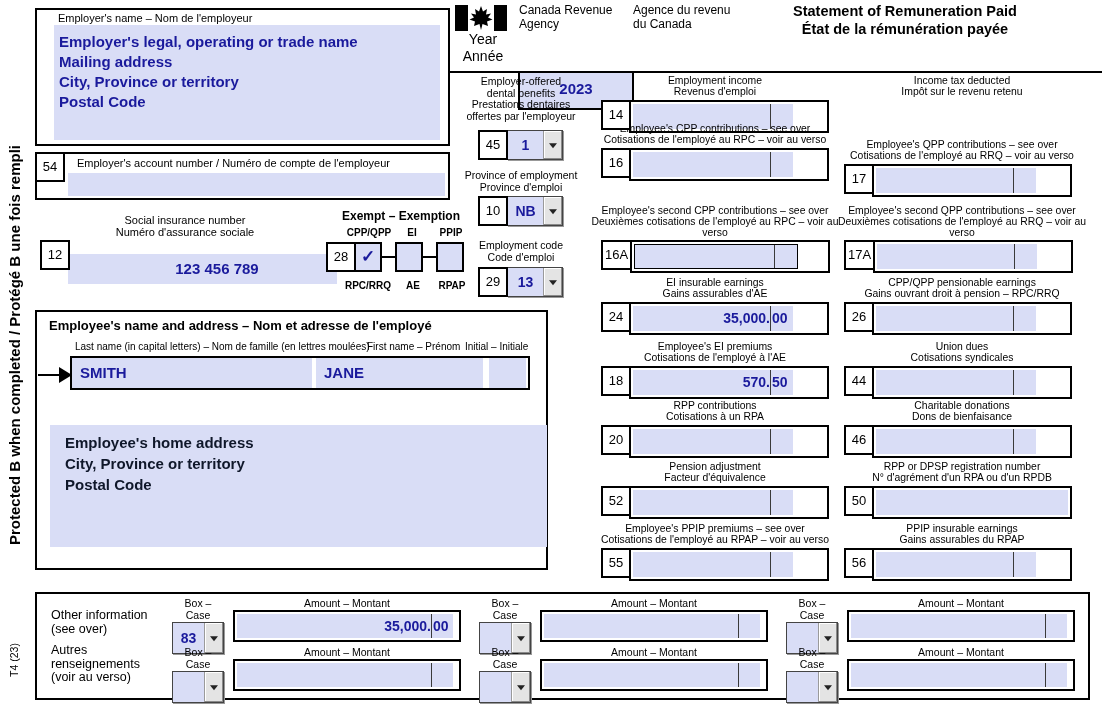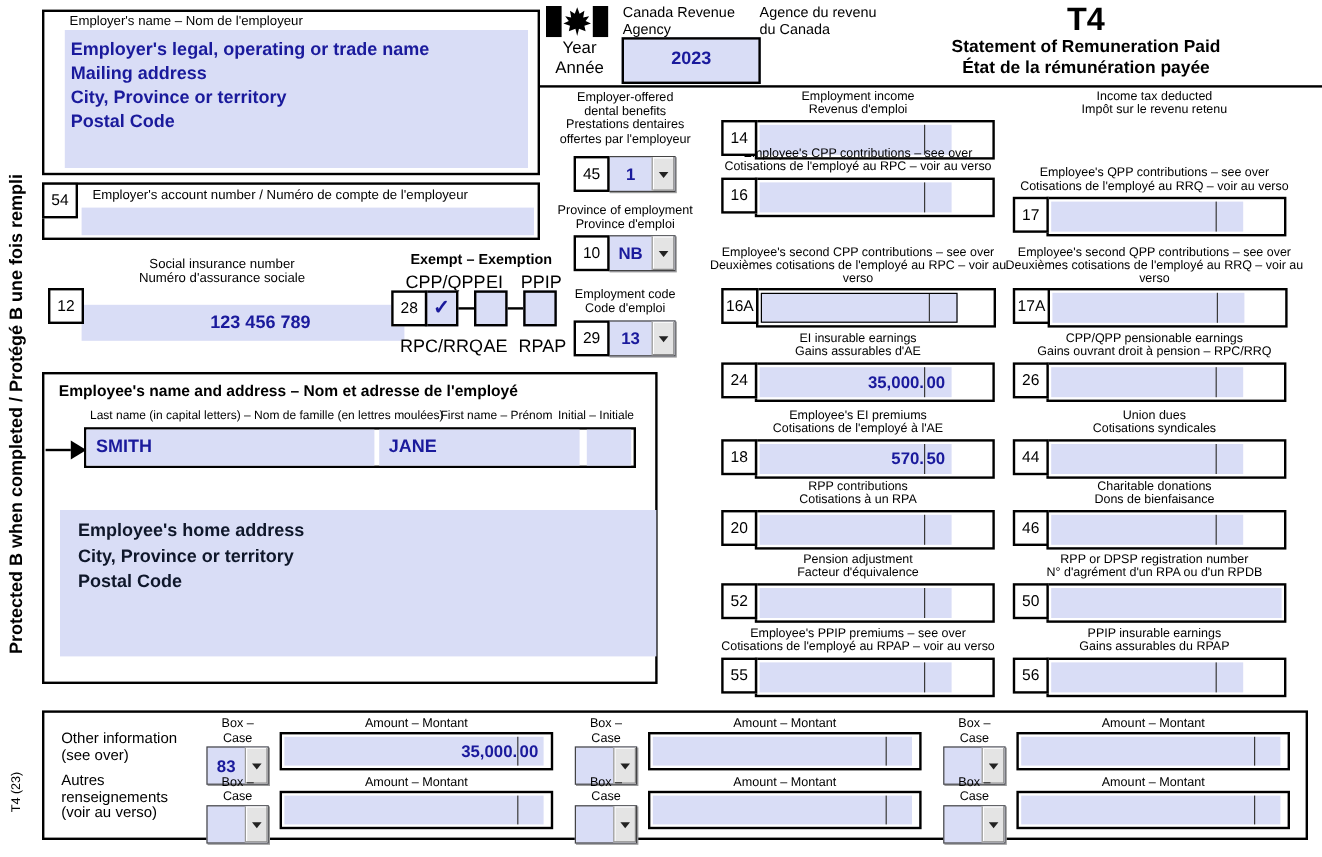--- a/index.html
+++ b/index.html
@@ -3,21 +3,21 @@
 <meta charset="utf-8">
 <style>
   html,body{margin:0;padding:0;background:#fff;}
   .page{position:relative;width:1102px;height:714px;background:#fff;overflow:hidden;
         font-family:"Liberation Sans",sans-serif;color:#000;}
   
   .vprot{position:absolute;left:14px;top:345px;transform:translate(-50%,-50%) rotate(-90deg);
          white-space:nowrap;font-weight:bold;font-size:15px;}
   .vver{position:absolute;left:14px;top:660px;transform:translate(-50%,-50%) rotate(-90deg);
         white-space:nowrap;font-size:10.5px;}
-  .navy{color:#1a1a9c;font-weight:bold;}
+  .navy{color:#1a1a9c;font-weight:bold;margin-top:40px;}
   .nbox{min-width:22px;padding:0 2px;height:26px;border:2px solid #000;background:#fff;
         font-size:13px;line-height:26px;text-align:center;position:relative;z-index:2;}
   .brow{display:flex;align-items:flex-start;}
   .brow .nbox{margin-right:-2px;}
   
   .abox{box-sizing:border-box;width:200px;height:33px;border:2px solid #000;background:#fff;
         padding:2px;display:flex;}
   .afill{display:flex;width:160px;background:#d9ddf6;align-items:center;}
   .ad{flex:1;text-align:right;font-size:14px;font-weight:bold;color:#1a1a9c;overflow:hidden;}
   .ad:not(:empty)::after{content:".";}
@@ -62,21 +62,21 @@
   .acctfill{position:absolute;left:31px;top:19px;right:3px;bottom:2px;background:#d9ddf6;}
   
   .sinlbl{position:absolute;left:75px;top:214px;width:220px;text-align:center;font-size:11px;line-height:12px;}
   .sinrow{position:absolute;left:40px;top:240px;display:flex;align-items:flex-start;}
   .sinrow .nbox{margin-right:-2px;}
   .sinfill{width:240px;height:30px;background:#d9ddf6;text-align:center;font-size:15px;
            line-height:30px;font-weight:bold;color:#1a1a9c;margin-top:14px;padding-left:29px;}
   
   .exempt{position:absolute;left:326px;top:209px;width:150px;}
   .extitle{text-align:center;font-weight:bold;font-size:12px;}
-  .exhdr,.exftr{position:absolute;font-weight:normal;font-size:15px;text-align:center;}
+  .exhdr,.exftr{position:absolute;font-weight:bold;font-size:10px;text-align:center;}
   .exrow{position:absolute;left:0;top:33px;display:flex;align-items:center;}
   .excb{width:24px;height:26px;border:2px solid #000;background:#d9ddf6;text-align:center;
         font-size:17px;line-height:26px;font-weight:bold;color:#1a1a9c;}
   .exconn{width:13px;height:2px;background:#000;}
   .exrow .nbox{margin-right:-2px;}
   
   .dental{position:absolute;left:450px;top:76px;width:142px;}
   .dlbl{font-size:10.5px;line-height:11.5px;text-align:center;}
   .drow{display:flex;align-items:flex-end;margin-left:28px;}
   .drow .nbox{margin-right:-1px;}
@@ -131,21 +131,20 @@
   <div class="cra" style="left:633px">
     <div>Agence du revenu</div>
       <div>du Canada</div>
   </div>
   <div class="yearlbl">
     <div>Year</div>
       <div>Année</div>
   </div>
   <div class="yearbox navy">2023</div>
   <div class="t4blk">
-    <div class="t4code">T4</div>
     <div class="t4title">Statement of Remuneration Paid</div>
     <div class="t4title">État de la rémunération payée</div>
   </div>
   <div class="hdrline"></div>
 
   <div class="empbox">
     <div class="toplbl">Employer's name – Nom de l'employeur</div>
     <div class="empfill">
       <div>Employer's legal, operating or trade name</div>
       <div>Mailing address</div>

